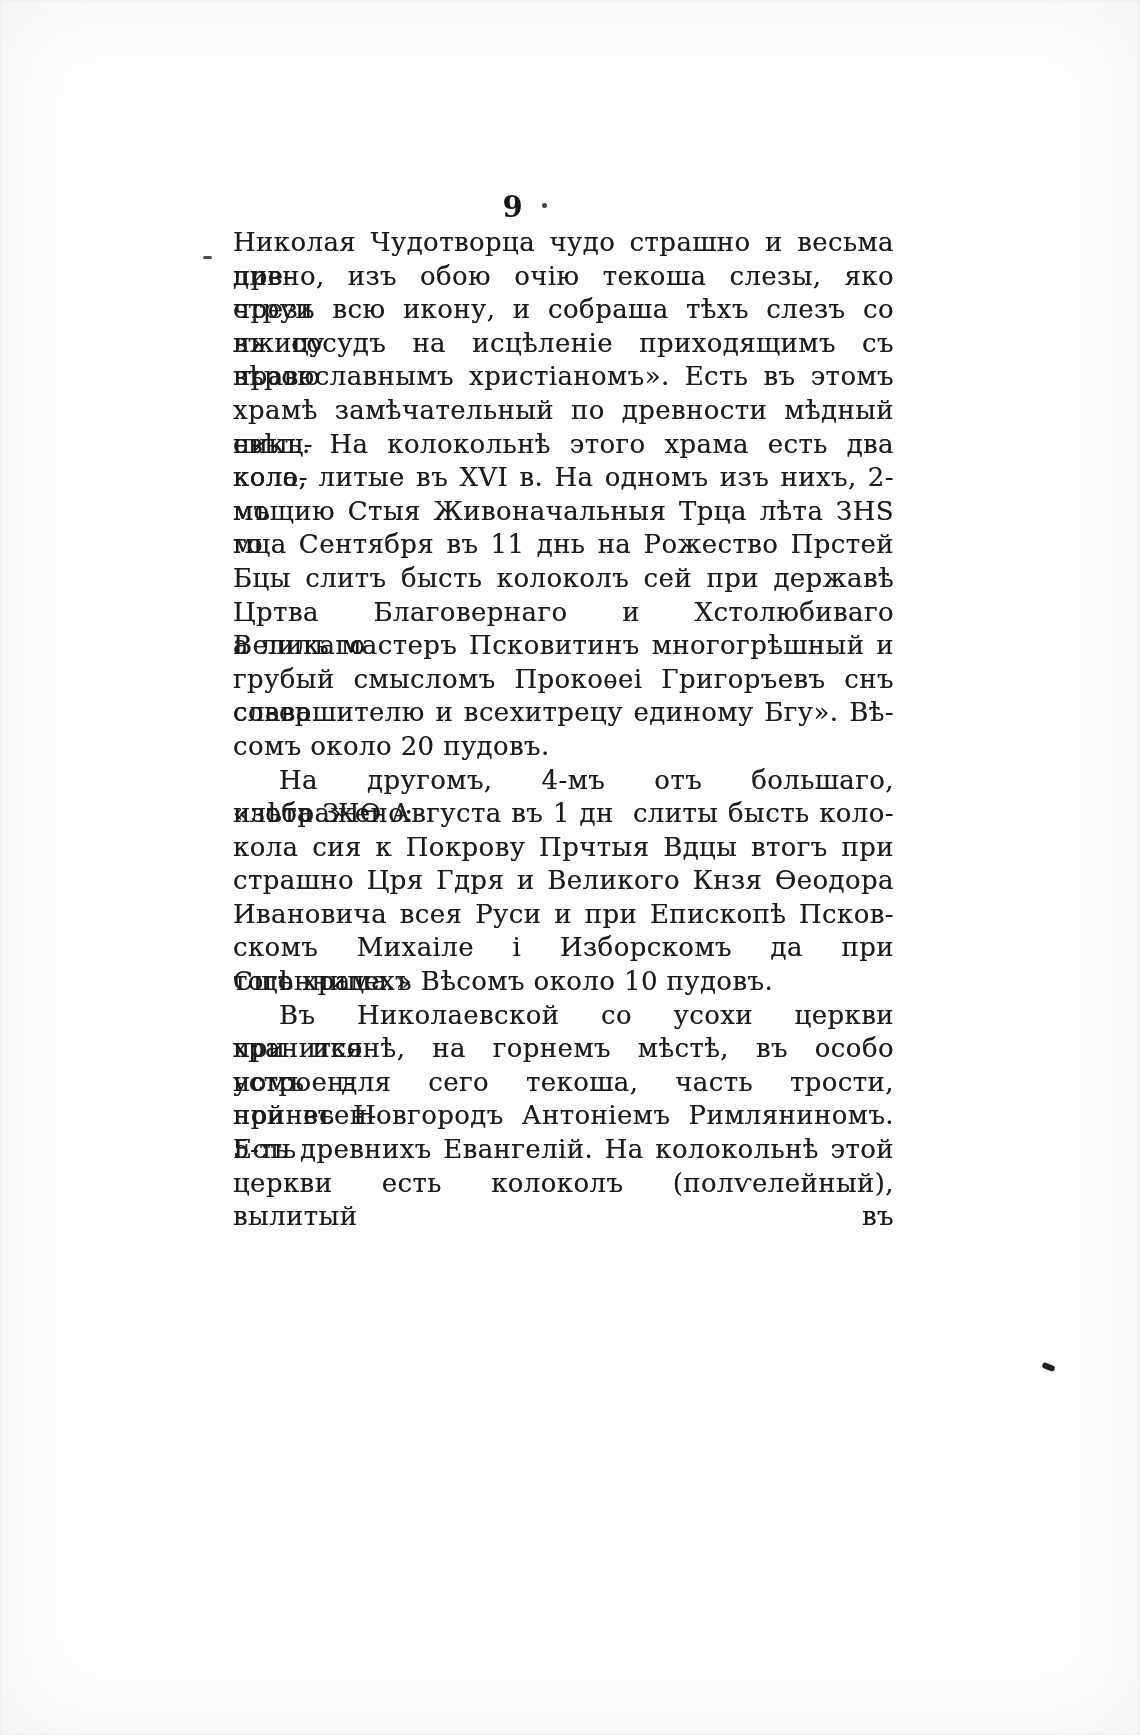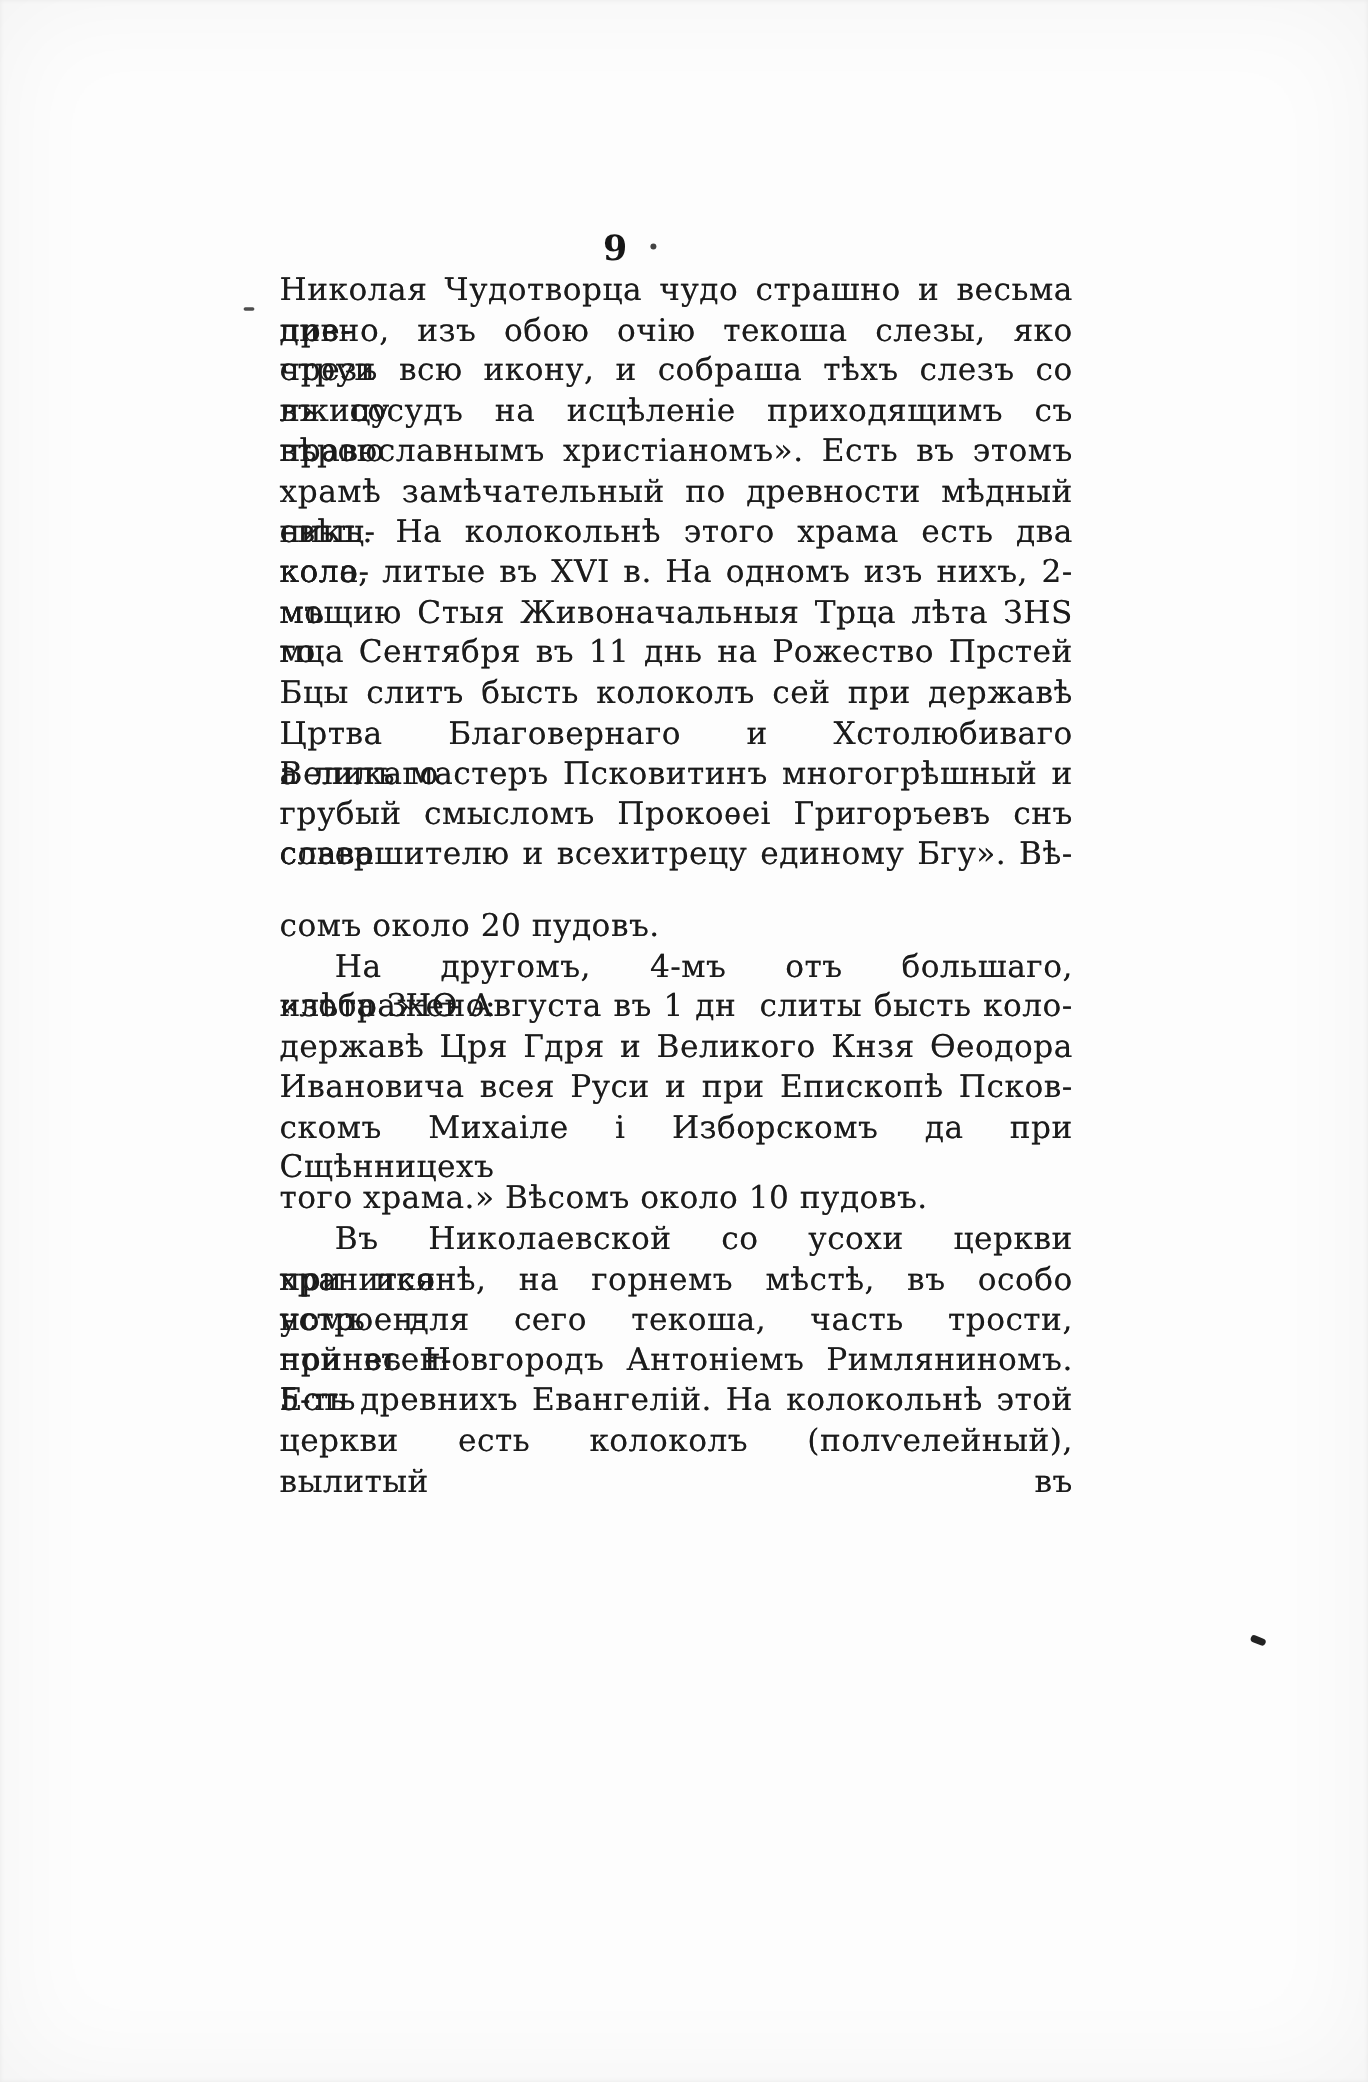--- a/index.html
+++ b/index.html
@@ -43,21 +43,20 @@
   .line {
     text-align: justify;
     text-align-last: justify;
     white-space: normal;
     height: 33.6px;
     overflow: visible;
   }
   .line.left {
     text-align: center;
     text-align-last: left;
-    margin-top: 26px;
   }
   .line.indent { text-indent: 46px; }
   .artifact { position: absolute; background: #222; }
   .artifact.dot   { width: 5px;  height: 5px; border-radius: 50%; opacity: 0.85; }
   .artifact.dash  { width: 9px;  height: 3px; border-radius: 2px; opacity: 0.8; }
   .artifact.blob  { width: 13px; height: 6px; border-radius: 3px; transform: rotate(22deg); }
 </style>
 </head>
 <body>
 
@@ -78,21 +77,22 @@
         <div class="line">Бцы слитъ бысть колоколъ сей при державѣ</div>
         <div class="line">Цртва Благовернаго и Хстолюбиваго Великаго</div>
         <div class="line">а лилъ мастеръ Псковитинъ многогрѣшный и</div>
         <div class="line">грубый смысломъ Прокоѳеі Григоръевъ снъ слава</div>
         <div class="line">совершителю и всехитрецу единому Бгу». Вѣ-</div>
         <div class="line left">сомъ около 20 пудовъ.</div>
       </div>
       <div class="paragraph">
         <div class="line indent">На другомъ, 4-мъ отъ большаго, изображено:</div>
         <div class="line">«лѣта ЗЧѲ Августа въ 1 дн&nbsp; слиты бысть коло-</div>
-        <div class="line">державѣ Цря Гдря и Великого Кнзя Ѳеодора</div>
+        <div class="line">кола сия к Покрову Прчтыя Вдцы втогъ при</div>
+        <div class="line">страшно Цря Гдря и Великого Кнзя Ѳеодора</div>
         <div class="line">Ивановича всея Руси и при Епископѣ Псков-</div>
         <div class="line">скомъ Михаіле і Изборскомъ да при Сщѣнницехъ</div>
         <div class="line left">того храма.» Вѣсомъ около 10 пудовъ.</div>
       </div>
       <div class="paragraph">
         <div class="line indent">Въ Николаевской со усохи церкви хранится</div>
         <div class="line">при иконѣ, на горнемъ мѣстѣ, въ особо устроен-</div>
         <div class="line">номъ для сего текоша, часть трости, принесен-</div>
         <div class="line">ной въ Новгородъ Антоніемъ Римляниномъ. Есть</div>
         <div class="line">5-ть древнихъ Евангелій. На колокольнѣ этой</div>

